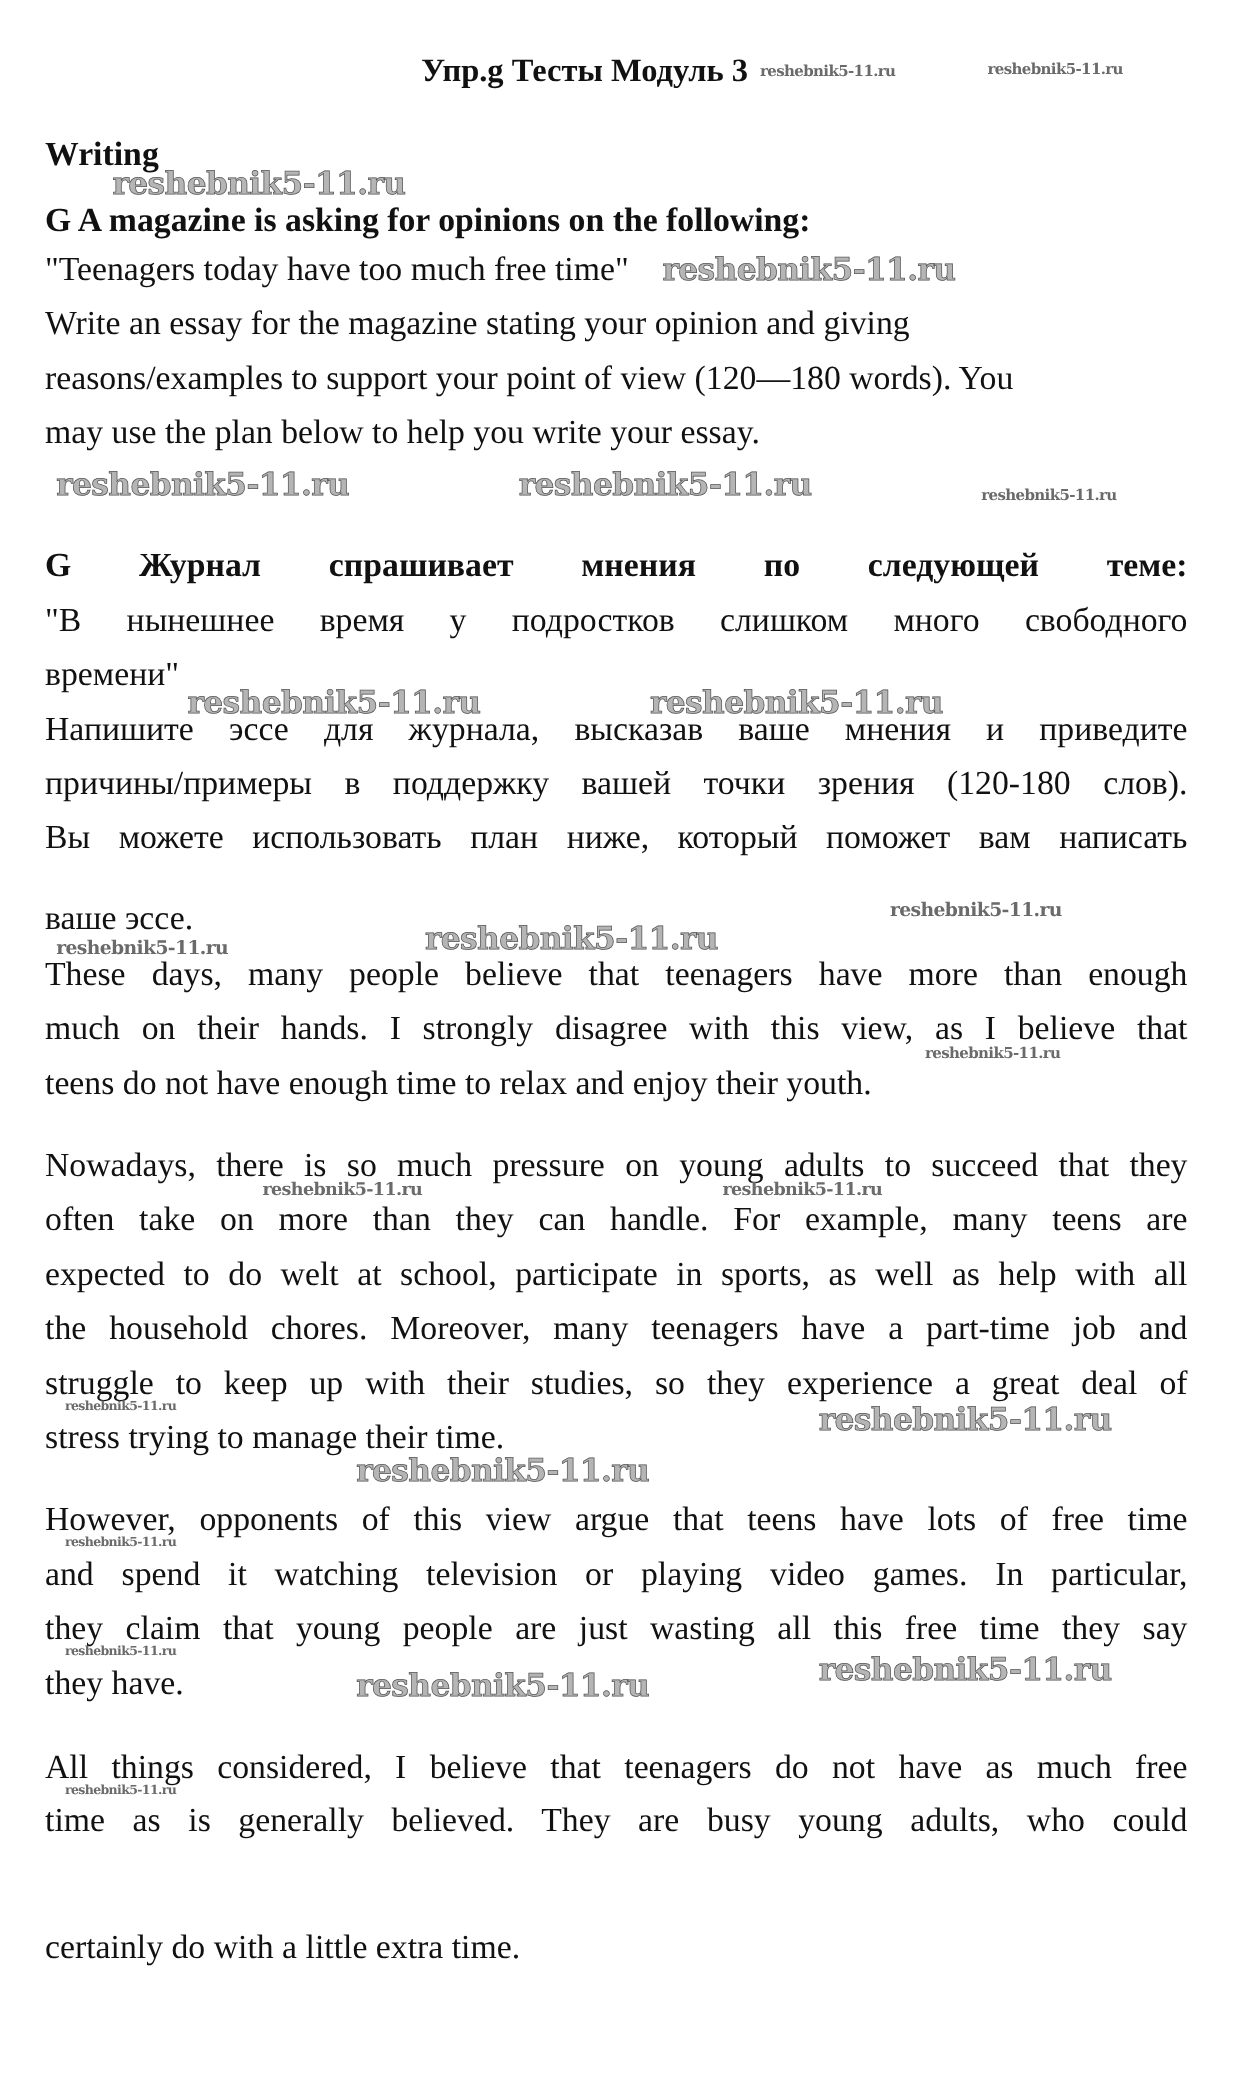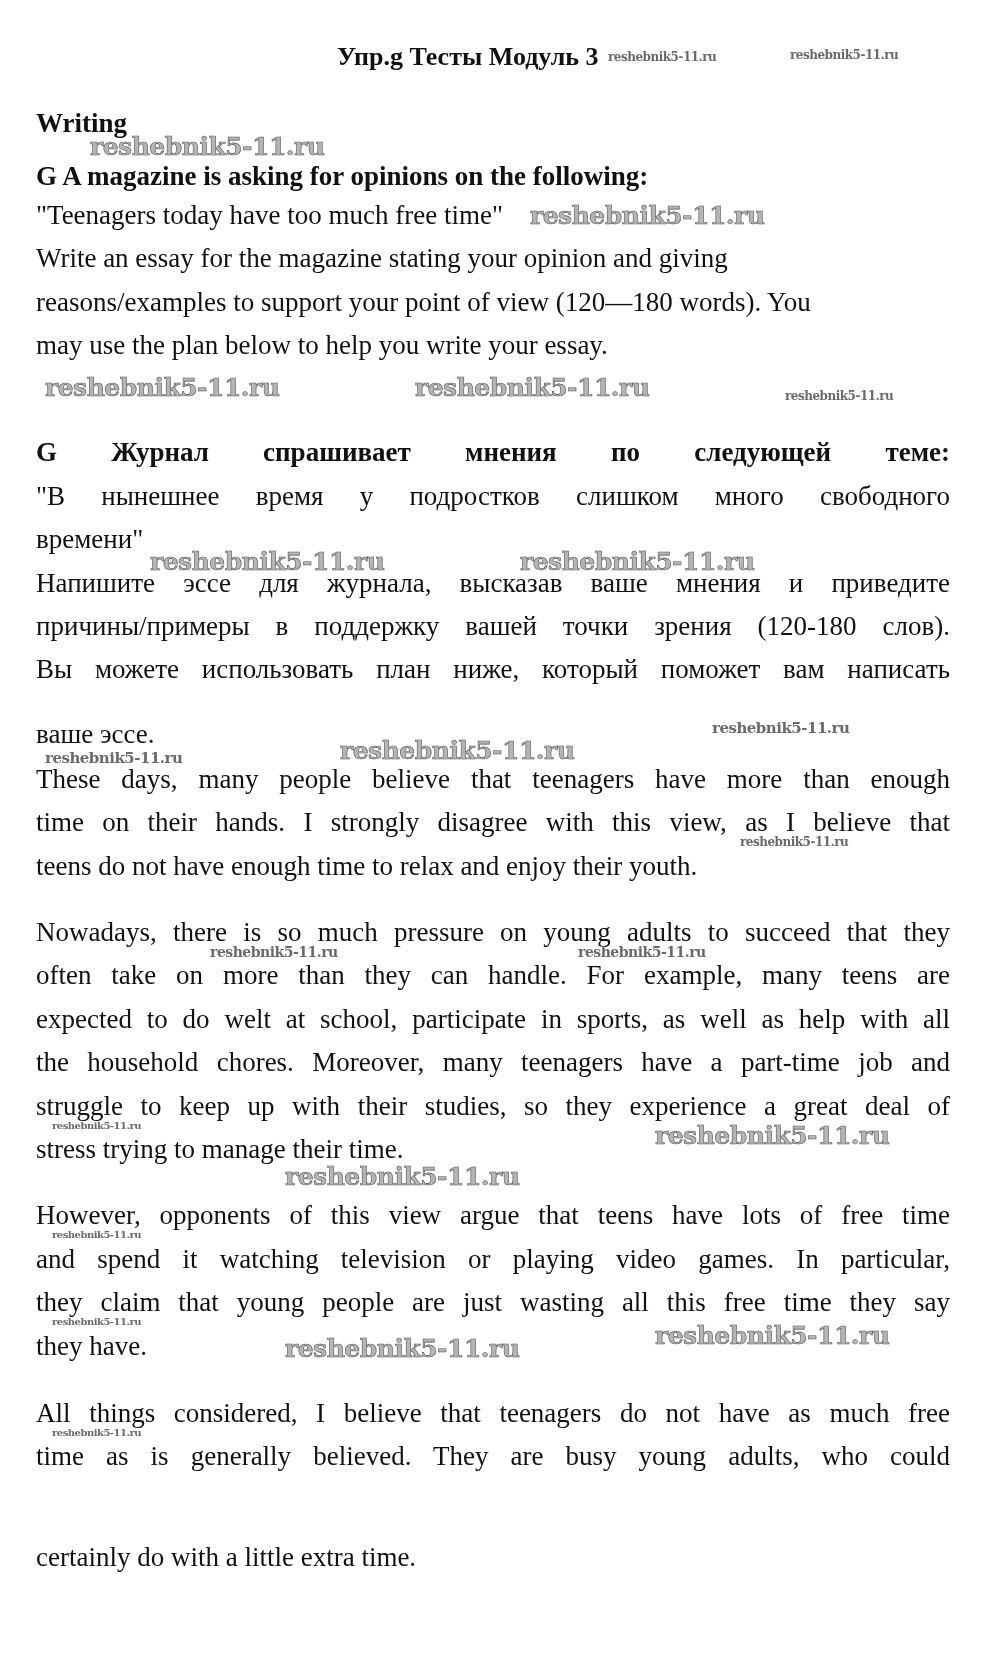--- a/index.html
+++ b/index.html
@@ -41,21 +41,21 @@
 <div class="wm wm-lg" style="top:547px;left:520px;">reshebnik5-11.ru</div>
 <div class="line just" style="top:566px;">Напишите эссе для журнала, высказав ваше мнения и приведите</div>
 <div class="line just" style="top:609px;">причины/примеры в поддержку вашей точки зрения (120-180 слов).</div>
 <div class="line just" style="top:652px;">Вы можете использовать план ниже, который поможет вам написать</div>
 <div class="line" style="top:696px;margin-top:21px;">ваше эссе.</div>
 <div class="wm wm-sm" style="top:719px;left:712px;font-size:15px;">reshebnik5-11.ru</div>
 <div class="wm wm-sm" style="top:749px;left:45px;font-size:15px;">reshebnik5-11.ru</div>
 <div class="wm wm-lg" style="top:736px;left:340px;">reshebnik5-11.ru</div>
 
 <div class="line just" style="top:762px;">These days, many people believe that teenagers have more than enough</div>
-<div class="line just" style="top:805px;">time on their hands. I strongly disagree with this view, as I believe that</div>
+<div class="line just" style="top:805px;">much on their hands. I strongly disagree with this view, as I believe that</div>
 <div class="wm wm-sm" style="top:835px;left:740px;">reshebnik5-11.ru</div>
 <div class="line" style="top:849px;">teens do not have enough time to relax and enjoy their youth.</div>
 
 <div class="line just" style="top:915px;">Nowadays, there is so much pressure on young adults to succeed that they</div>
 <div class="wm wm-sm" style="top:944px;left:210px;font-size:14px;">reshebnik5-11.ru</div>
 <div class="wm wm-sm" style="top:944px;left:578px;font-size:14px;">reshebnik5-11.ru</div>
 <div class="line just" style="top:958px;">often take on more than they can handle. For example, many teens are</div>
 <div class="line just" style="top:1002px;">expected to do welt at school, participate in sports, as well as help with all</div>
 <div class="line just" style="top:1045px;">the household chores. Moreover, many teenagers have a part-time job and</div>
 <div class="line just" style="top:1089px;">struggle to keep up with their studies, so they experience a great deal of</div>

